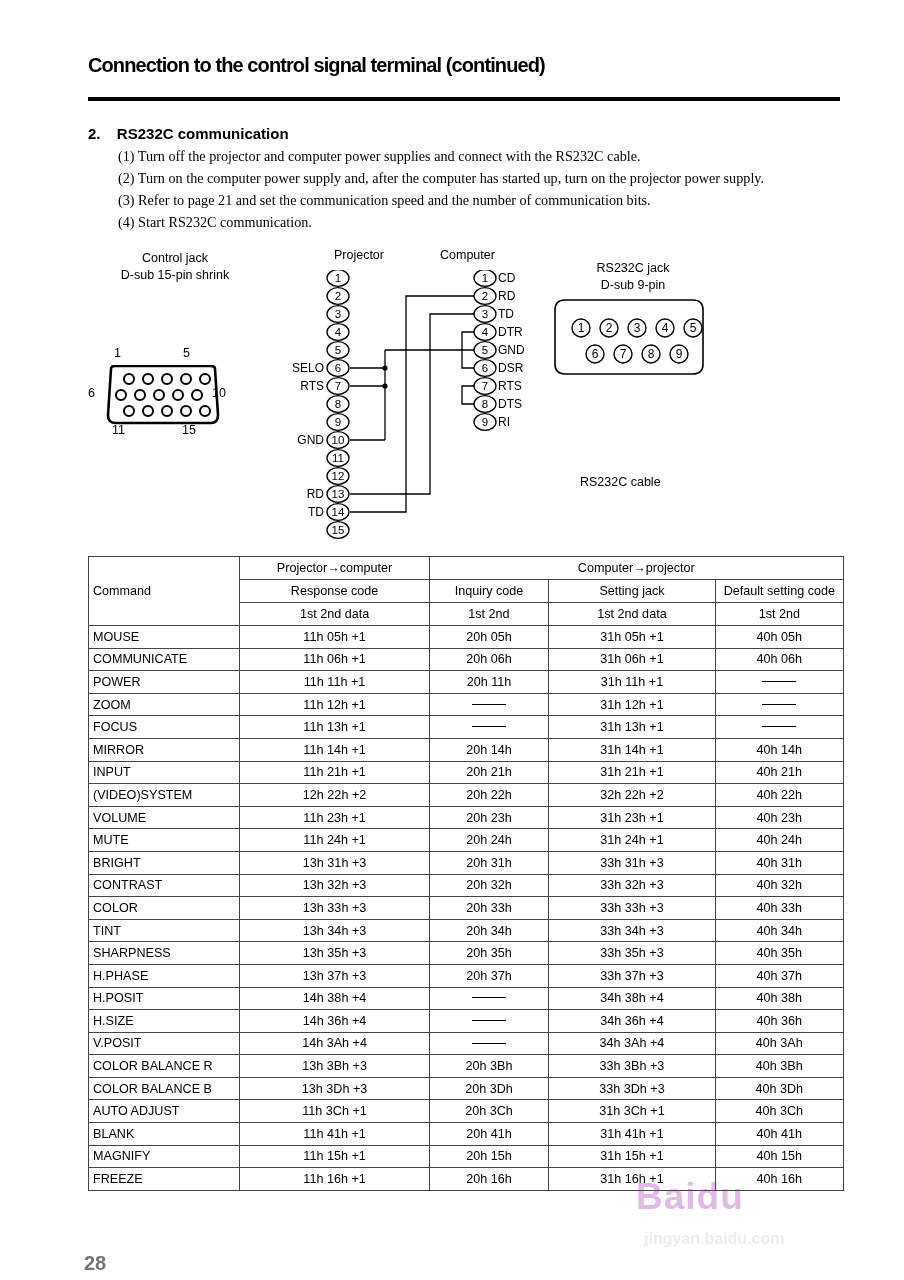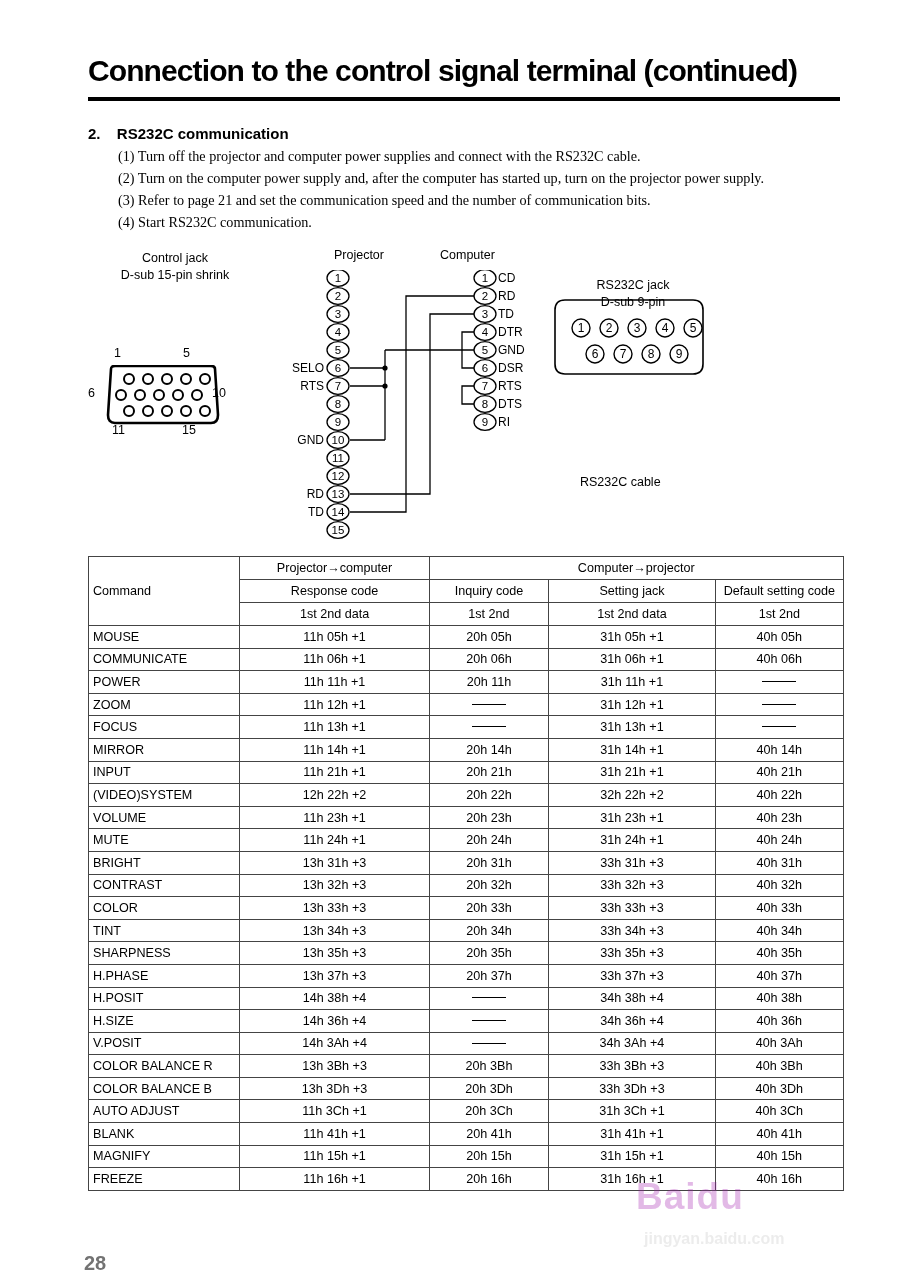--- a/index.html
+++ b/index.html
@@ -14,21 +14,21 @@
     color: #000;
     overflow: hidden;
   }
 
   
   #page-title {
     position: absolute;
     left: 88px; top: 55px; width: 752px;
     font-family: "Liberation Sans", sans-serif;
     font-weight: bold;
-    font-size: 30px;
+    font-size: 20px;
     letter-spacing: -0.9px;
     line-height: 1.05;
     white-space: nowrap;
   }
   #title-rule {
     position: absolute;
     left: 88px; top: 97px; width: 752px; height: 4px;
     background: #000;
   }
 
@@ -70,21 +70,21 @@
     left: 105px; top: 125px;
   }
   #dsub15-pin1  { left: 114px; top: 106px; }
   #dsub15-pin5  { left: 183px; top: 106px; }
   #dsub15-pin6  { left: 88px;  top: 146px; }
   #dsub15-pin10 { left: 212px; top: 146px; }
   #dsub15-pin11 { left: 112px; top: 183px; }
   #dsub15-pin15 { left: 182px; top: 183px; }
 
   
-  #rs232-jack-title { left: 553px; top: 20px; width: 160px; text-align: center; line-height: 1.35; margin-top: 17px; }
+  #rs232-jack-title { left: 553px; top: 20px; width: 160px; text-align: center; line-height: 1.35; }
   #dsub9 { position: absolute; left: 553px; top: 58px; }
   #rs232c-cable-label { left: 580px; top: 235px; }
 
   
   #projector-title { left: 296px; top: 8px; width: 88px; text-align: right; }
   #computer-title  { left: 440px; top: 8px; width: 88px; text-align: left; }
   #pinwiring { position: absolute; left: 270px; top: 30px; }
 
   
   #cmd-table {

